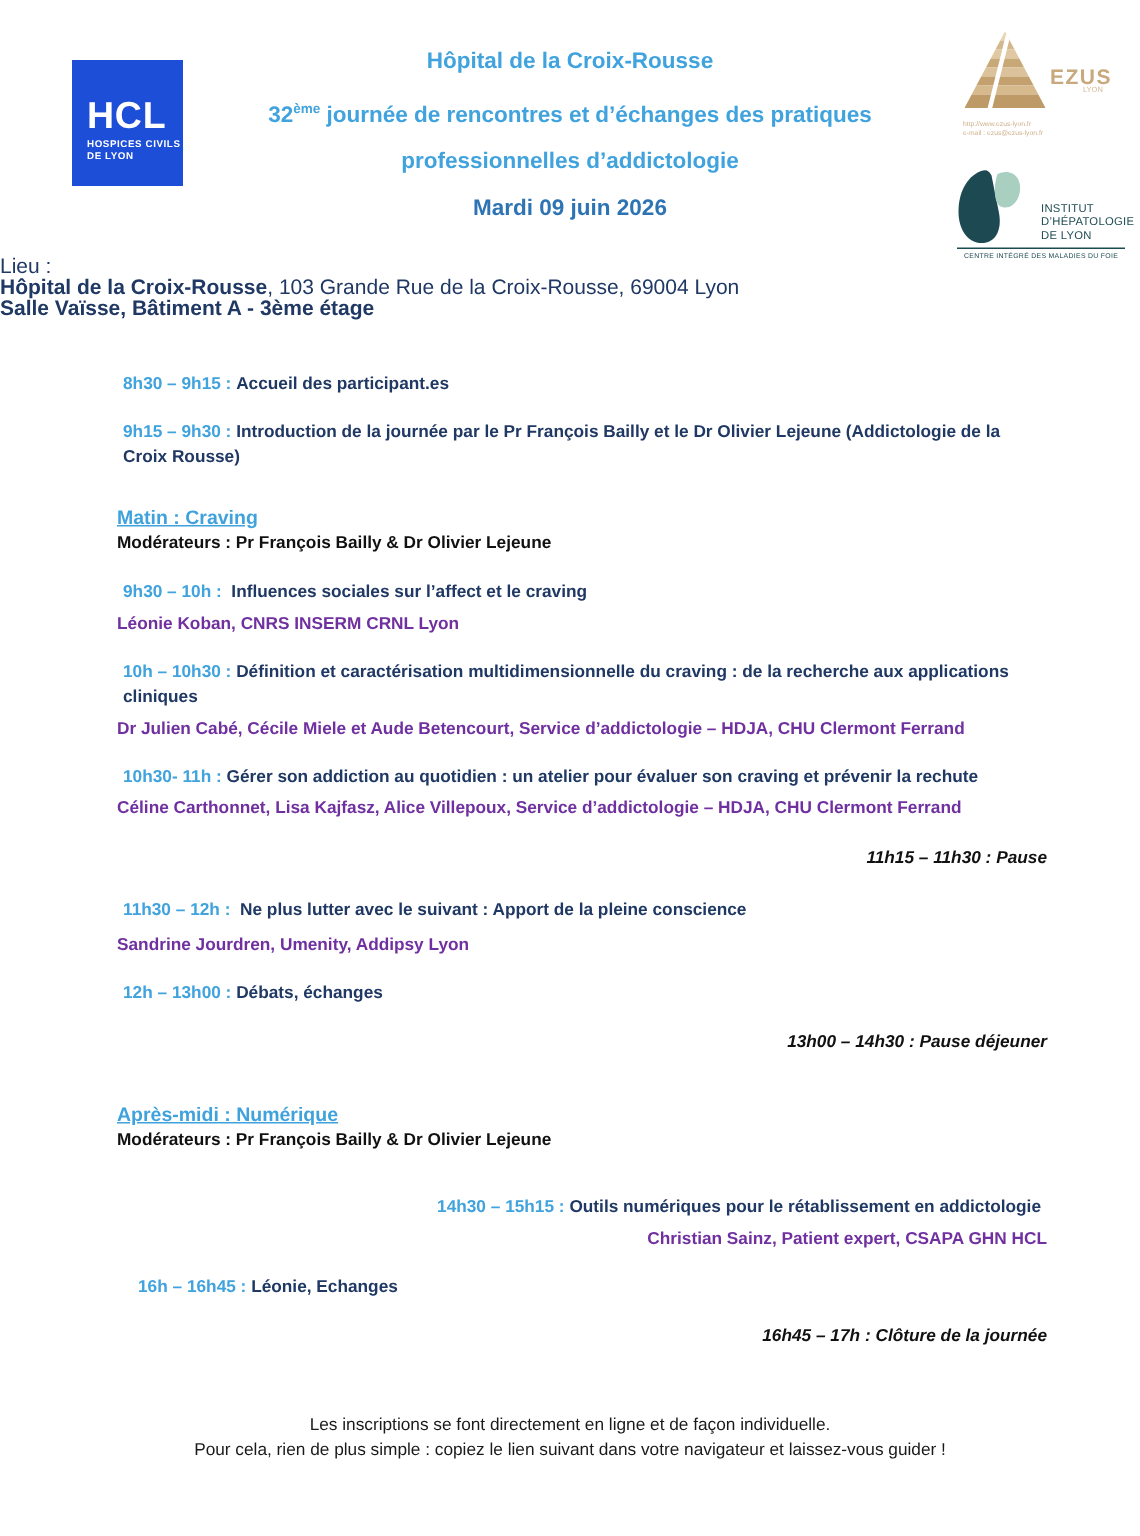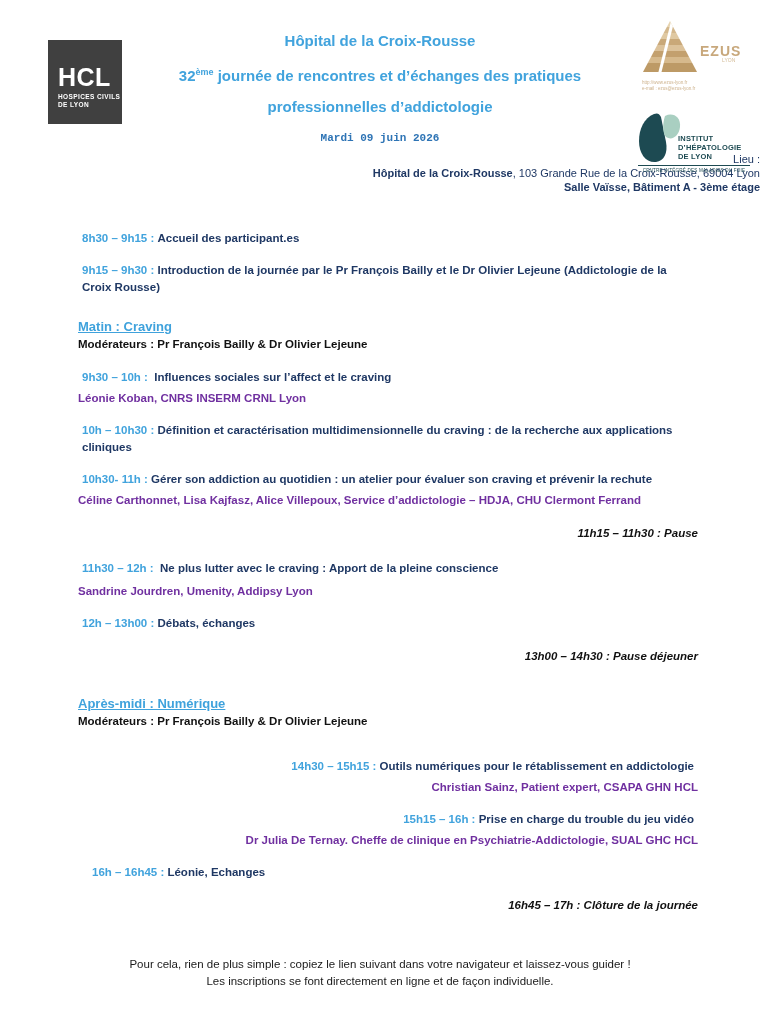--- a/index.html
+++ b/index.html
@@ -1,40 +1,40 @@
 <!DOCTYPE html>
 <html><head>
 <meta charset="utf-8">
 <style>
   html,body{margin:0;padding:0;background:#ffffff;}
   body{width:760px;height:1024px;font-family:"Liberation Sans",sans-serif;color:#1f3864;}
   .page{position:relative;width:760px;height:1024px;overflow:hidden;background:#fff;}
 
   
   .header{position:relative;height:152px;}
-  .hcl-logo{position:absolute;left:48px;top:40px;width:74px;height:84px;background:#404040;color:#fff;box-sizing:border-box;padding:25px 0 0 10px;}
+  .hcl-logo{position:absolute;left:48px;top:40px;width:74px;height:84px;background:#1d4ed8;color:#fff;box-sizing:border-box;padding:25px 0 0 10px;}
   .hcl-acronym{font-size:25px;font-weight:bold;line-height:25px;letter-spacing:.5px;}
   .hcl-sub{font-size:6.5px;font-weight:bold;line-height:8px;letter-spacing:.4px;margin-top:3px;}
   .titles{margin:0 auto;width:490px;text-align:center;padding-top:32px;}
   .title-line{font-size:15px;font-weight:bold;color:#41a3dd;line-height:18px;margin:0 0 13px 0;}
   .title-line sup{font-size:9px;text-align:center;}
-  .date-line{font-size:11px;font-weight:bold;color:#2e74b5;line-height:18px;margin:2px 0 0 0;font-family:Liberation Mono, monospace;}
+  .date-line{font-size:15px;font-weight:bold;color:#2e74b5;line-height:18px;margin:2px 0 0 0;}
   .logos{position:absolute;right:10px;top:20px;width:112px;}
   .ezus{position:relative;height:80px;}
   .ezus-pyramid{position:absolute;left:2px;top:0;}
   .ezus-name{position:absolute;left:62px;top:24px;font-size:14px;font-weight:bold;color:#c8a87c;letter-spacing:1px;line-height:14px;}
   .ezus-sub{position:absolute;left:84px;top:37px;font-size:5px;color:#d3bb97;}
   .ezus-lines{position:absolute;left:4px;top:60px;font-size:4.5px;line-height:6px;color:#cdb28c;}
   .ihl{position:relative;margin-top:10px;width:112px;}
   .ihl-shapes{position:absolute;left:0;top:0;}
-  .ihl-text{margin-left:40px;padding-top:24px;font-size:7.5px;font-weight:bold;color:#1d4a52;line-height:9px;letter-spacing:.2px;}
+  .ihl-text{margin-left:56px;padding-top:24px;font-size:7.5px;font-weight:normal;color:#1d4a52;line-height:9px;letter-spacing:.2px;}
   .ihl-caption{margin-top:4px;border-top:1.5px solid #1d4a52;padding-top:1.5px;font-size:4.6px;color:#1d4a52;letter-spacing:.2px;white-space:nowrap;text-align:center;}
 
   
-  .venue{text-align:right;font-size:11px;line-height:14px;color:#1f3864;}
+  .venue{margin-top:18px;text-align:left;font-size:14px;line-height:14px;color:#1f3864;}
   .venue .b{font-weight:bold;}
 
   
   .schedule{margin-top:36px;padding:0 62px 0 78px;font-size:11.5px;line-height:17px;}
   .block{margin-bottom:15px;}
   .time{color:#41a3dd;font-weight:bold;}
   .stitle{color:#1f3864;font-weight:bold;}
   .speakers{color:#7030a0;font-weight:bold;margin:0;}
   .sp-gap{margin-top:6px;}
   .section-head{margin:22px 0 16px 0;}
@@ -136,61 +136,58 @@
       <div class="moderators">Modérateurs : Pr François Bailly &amp; Dr Olivier Lejeune</div>
     </div>
 
     <div class="block">
       <p><span class="time">9h30 – 10h :</span>&nbsp; <span class="stitle">Influences sociales sur l’affect et le craving</span></p>
       <p class="speakers">Léonie Koban, CNRS INSERM CRNL Lyon</p>
     </div>
 
     <div class="block">
       <p><span class="time">10h – 10h30 :</span> <span class="stitle">Définition et caractérisation multidimensionnelle du craving : de la recherche aux applications cliniques</span></p>
+      <p class="speakers">Dr Julien Cabé, Cécile Miele et Aude Betencourt, Service d’addictologie – HDJA, CHU Clermont Ferrand</p>
     </div>
 
     <div class="block">
       <p><span class="time">10h30- 11h :</span> <span class="stitle">Gérer son addiction au quotidien : un atelier pour évaluer son craving et prévenir la rechute</span></p>
       <p class="speakers">Céline Carthonnet, Lisa Kajfasz, Alice Villepoux, Service d’addictologie – HDJA, CHU Clermont Ferrand</p>
     </div>
 
     <div class="pause">11h15 – 11h30 : Pause</div>
 
     <div class="block">
-      <p><span class="time">11h30 – 12h :</span>&nbsp; <span class="stitle">Ne plus lutter avec le craving : Apport de la pleine conscience</span></p>
+      <p><span class="time">11h30 – 12h :</span>&nbsp; <span class="stitle">Ne plus lutter avec le suivant : Apport de la pleine conscience</span></p>
       <p class="speakers sp-gap">Sandrine Jourdren, Umenity, Addipsy Lyon</p>
     </div>
 
     <div class="block">
       <p><span class="time">12h – 13h00 :</span> <span class="stitle">Débats, échanges</span></p>
     </div>
 
     <div class="pause">13h00 – 14h30 : Pause déjeuner</div>
 
     <div class="section-head lg">
       <div class="section-title">Après-midi : Numérique</div>
       <div class="moderators">Modérateurs : Pr François Bailly &amp; Dr Olivier Lejeune</div>
     </div>
 
     <div class="block ind-1">
       <p><span class="time">14h30 – 15h15 :</span> <span class="stitle">Outils numériques pour le rétablissement en addictologie</span></p>
       <p class="speakers">Christian Sainz, Patient expert, CSAPA GHN HCL</p>
     </div>
 
-    <div class="block ind-1">
-      <p><span class="time">15h15 – 16h :</span> <span class="stitle">Prise en charge du trouble du jeu vidéo</span></p>
-      <p class="speakers ind-1">Dr Julia De Ternay. Cheffe de clinique en Psychiatrie-Addictologie, SUAL GHC HCL</p>
-    </div>
 
     <div class="block ind-2">
       <p><span class="time">16h – 16h45 :</span> <span class="stitle">Léonie, Echanges</span></p>
     </div>
 
     <div class="pause">16h45 – 17h : Clôture de la journée</div>
 
   </div>
 
   <div class="footer">
+    <div>Les inscriptions se font directement en ligne et de façon individuelle.</div>
     <div>Pour cela, rien de plus simple : copiez le lien suivant dans votre navigateur et laissez-vous guider !</div>
-    <div>Les inscriptions se font directement en ligne et de façon individuelle.</div>
   </div>
 
 </div>
 
 </body></html>

